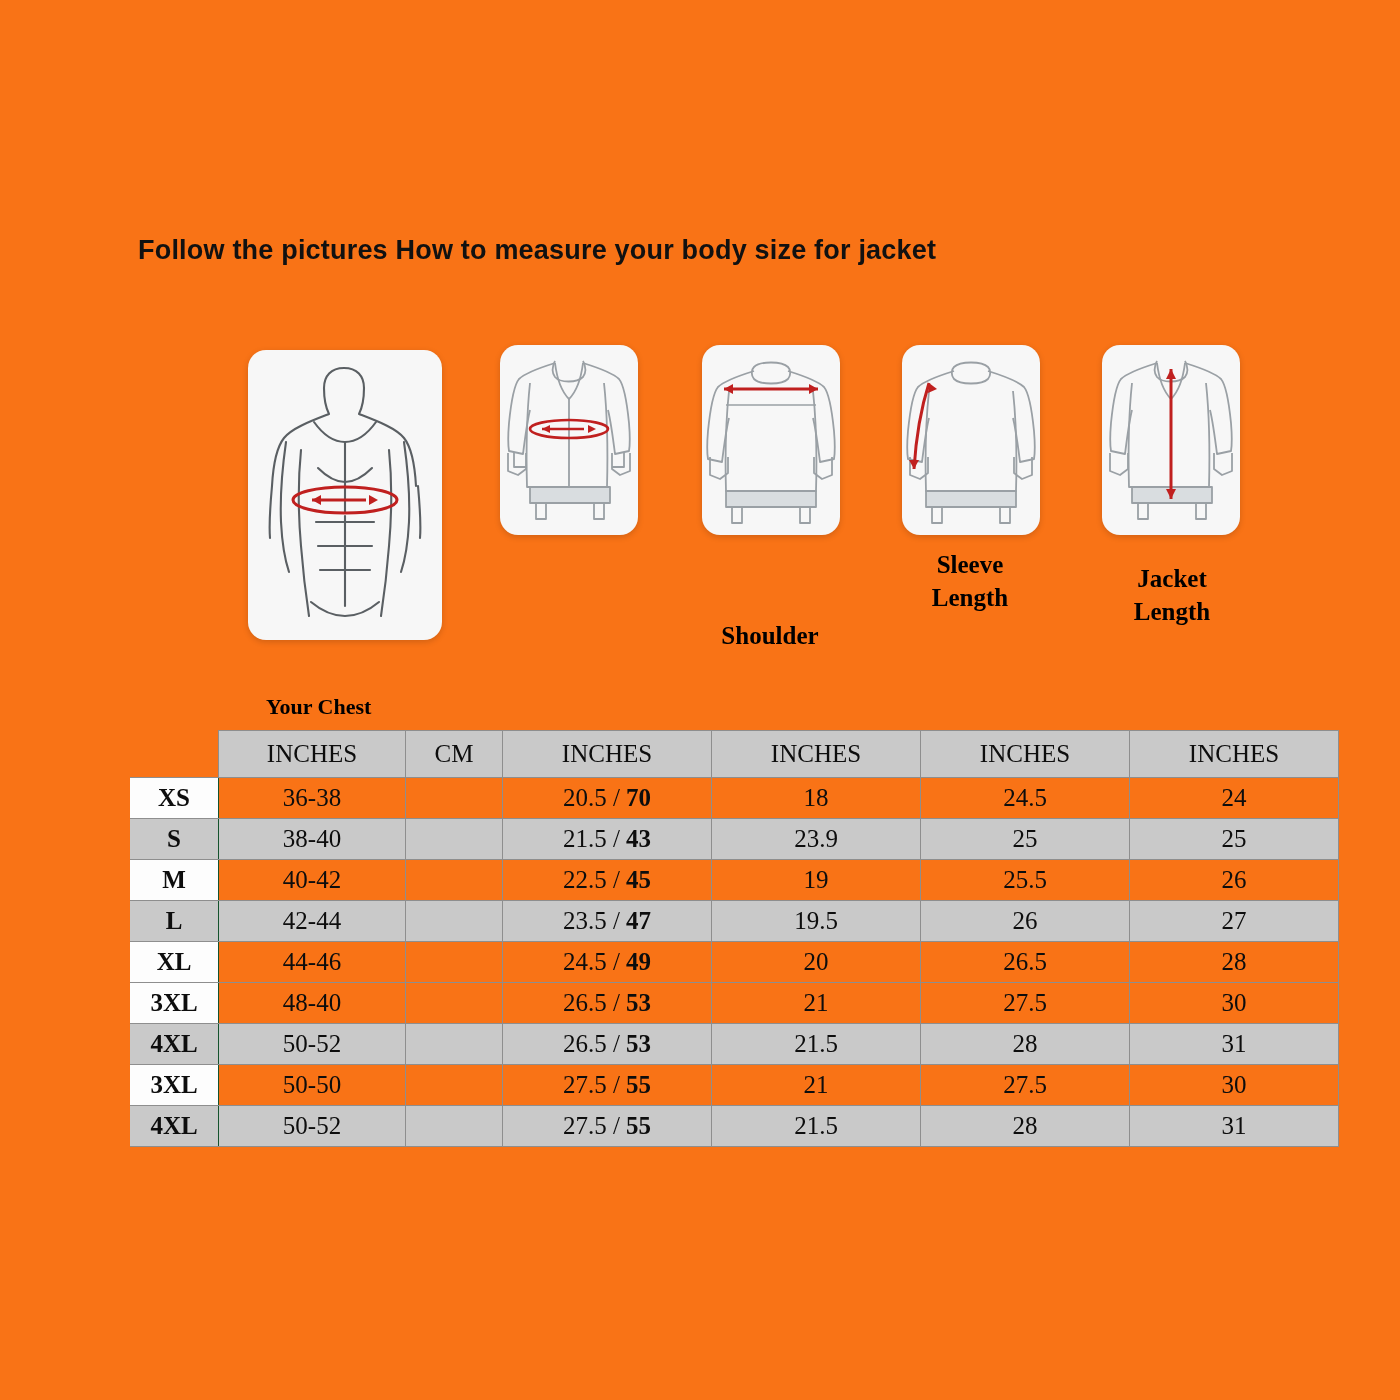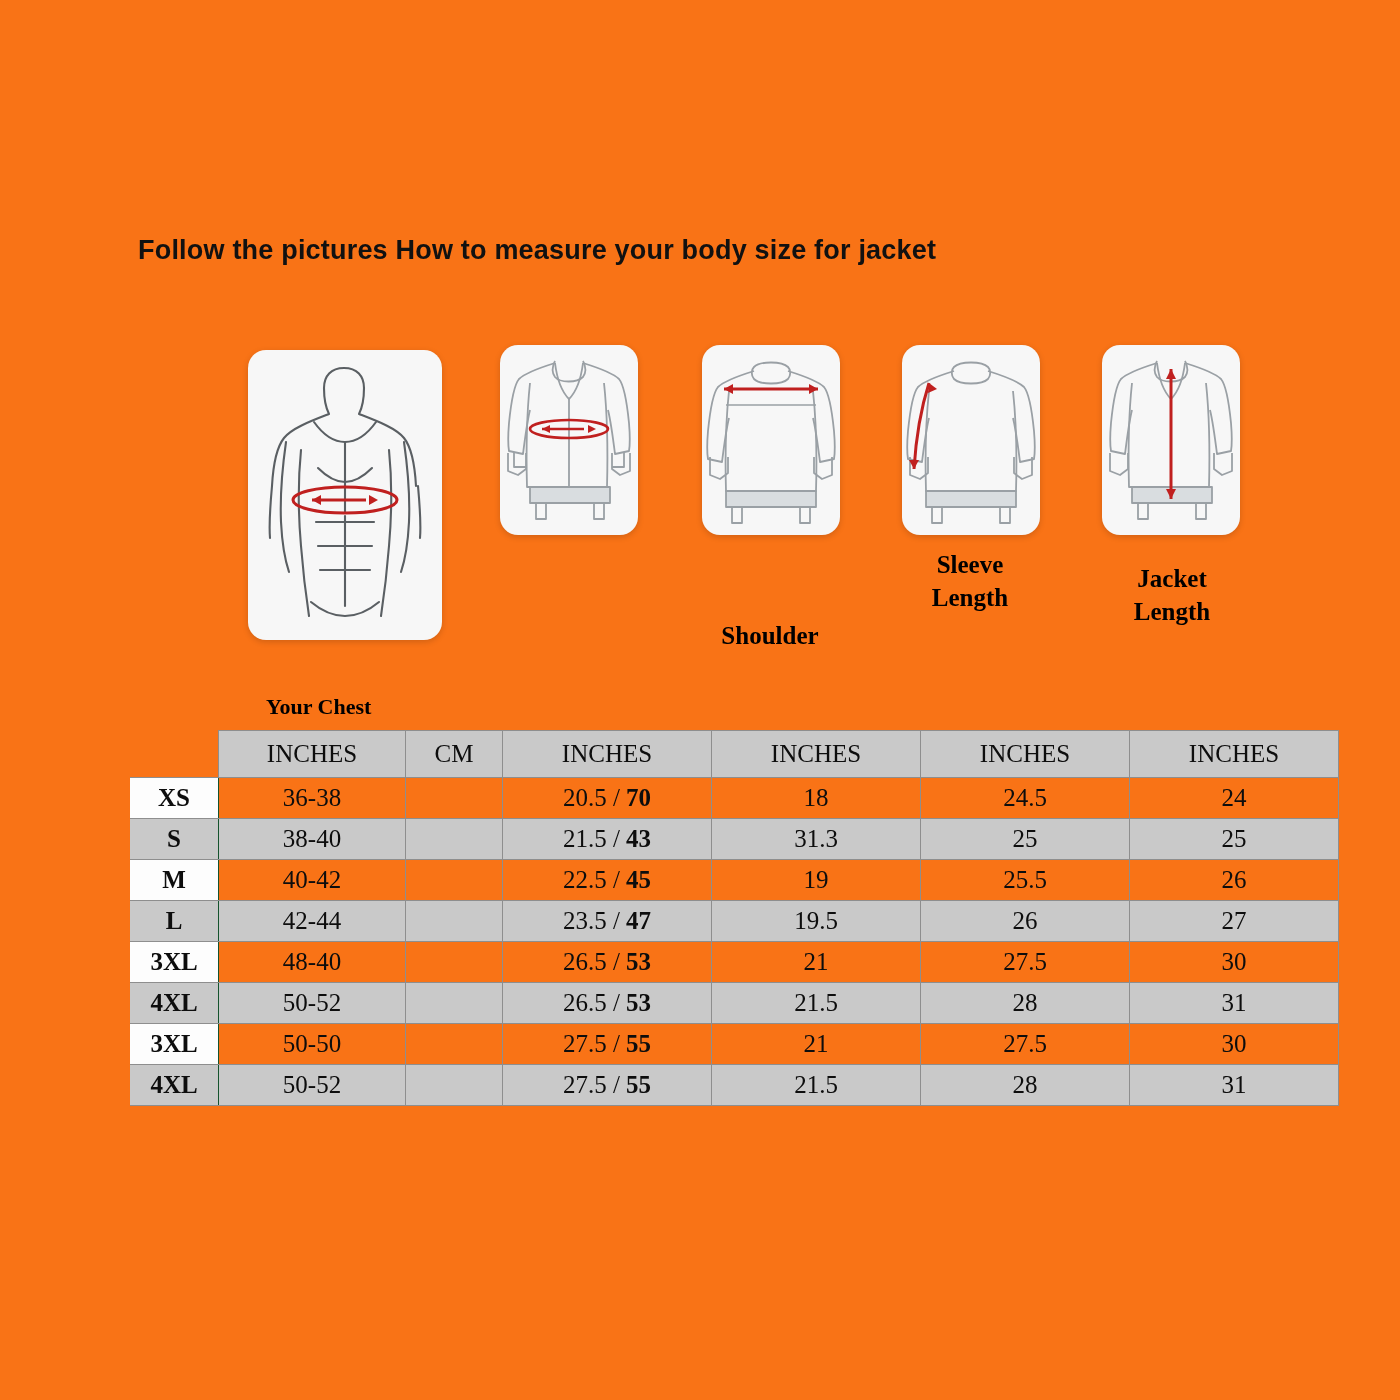--- a/index.html
+++ b/index.html
@@ -281,21 +281,21 @@
           <td class="col-in2">20.5 / <b class="bold">70</b></td>
           <td class="col-in3">18</td>
           <td class="col-in4">24.5</td>
           <td class="col-in5">24</td>
         </tr>
         <tr class="shade">
           <td class="sizecell">S</td>
           <td class="col-in1">38-40</td>
           <td class="col-cm"></td>
           <td class="col-in2">21.5 / <b class="bold">43</b></td>
-          <td class="col-in3">31.3</td>
+          <td class="col-in3">23.9</td>
           <td class="col-in4">25</td>
           <td class="col-in5">25</td>
         </tr>
         <tr>
           <td class="sizecell">M</td>
           <td class="col-in1">40-42</td>
           <td class="col-cm"></td>
           <td class="col-in2">22.5 / <b class="bold">45</b></td>
           <td class="col-in3">19</td>
           <td class="col-in4">25.5</td>
@@ -304,20 +304,29 @@
         <tr class="shade">
           <td class="sizecell">L</td>
           <td class="col-in1">42-44</td>
           <td class="col-cm"></td>
           <td class="col-in2">23.5 / <b class="bold">47</b></td>
           <td class="col-in3">19.5</td>
           <td class="col-in4">26</td>
           <td class="col-in5">27</td>
         </tr>
         <tr>
+          <td class="sizecell">XL</td>
+          <td class="col-in1">44-46</td>
+          <td class="col-cm"></td>
+          <td class="col-in2">24.5 / <b class="bold">49</b></td>
+          <td class="col-in3">20</td>
+          <td class="col-in4">26.5</td>
+          <td class="col-in5">28</td>
+        </tr>
+        <tr>
           <td class="sizecell">3XL</td>
           <td class="col-in1">48-40</td>
           <td class="col-cm"></td>
           <td class="col-in2">26.5 / <b class="bold">53</b></td>
           <td class="col-in3">21</td>
           <td class="col-in4">27.5</td>
           <td class="col-in5">30</td>
         </tr>
         <tr class="shade">
           <td class="sizecell">4XL</td>

